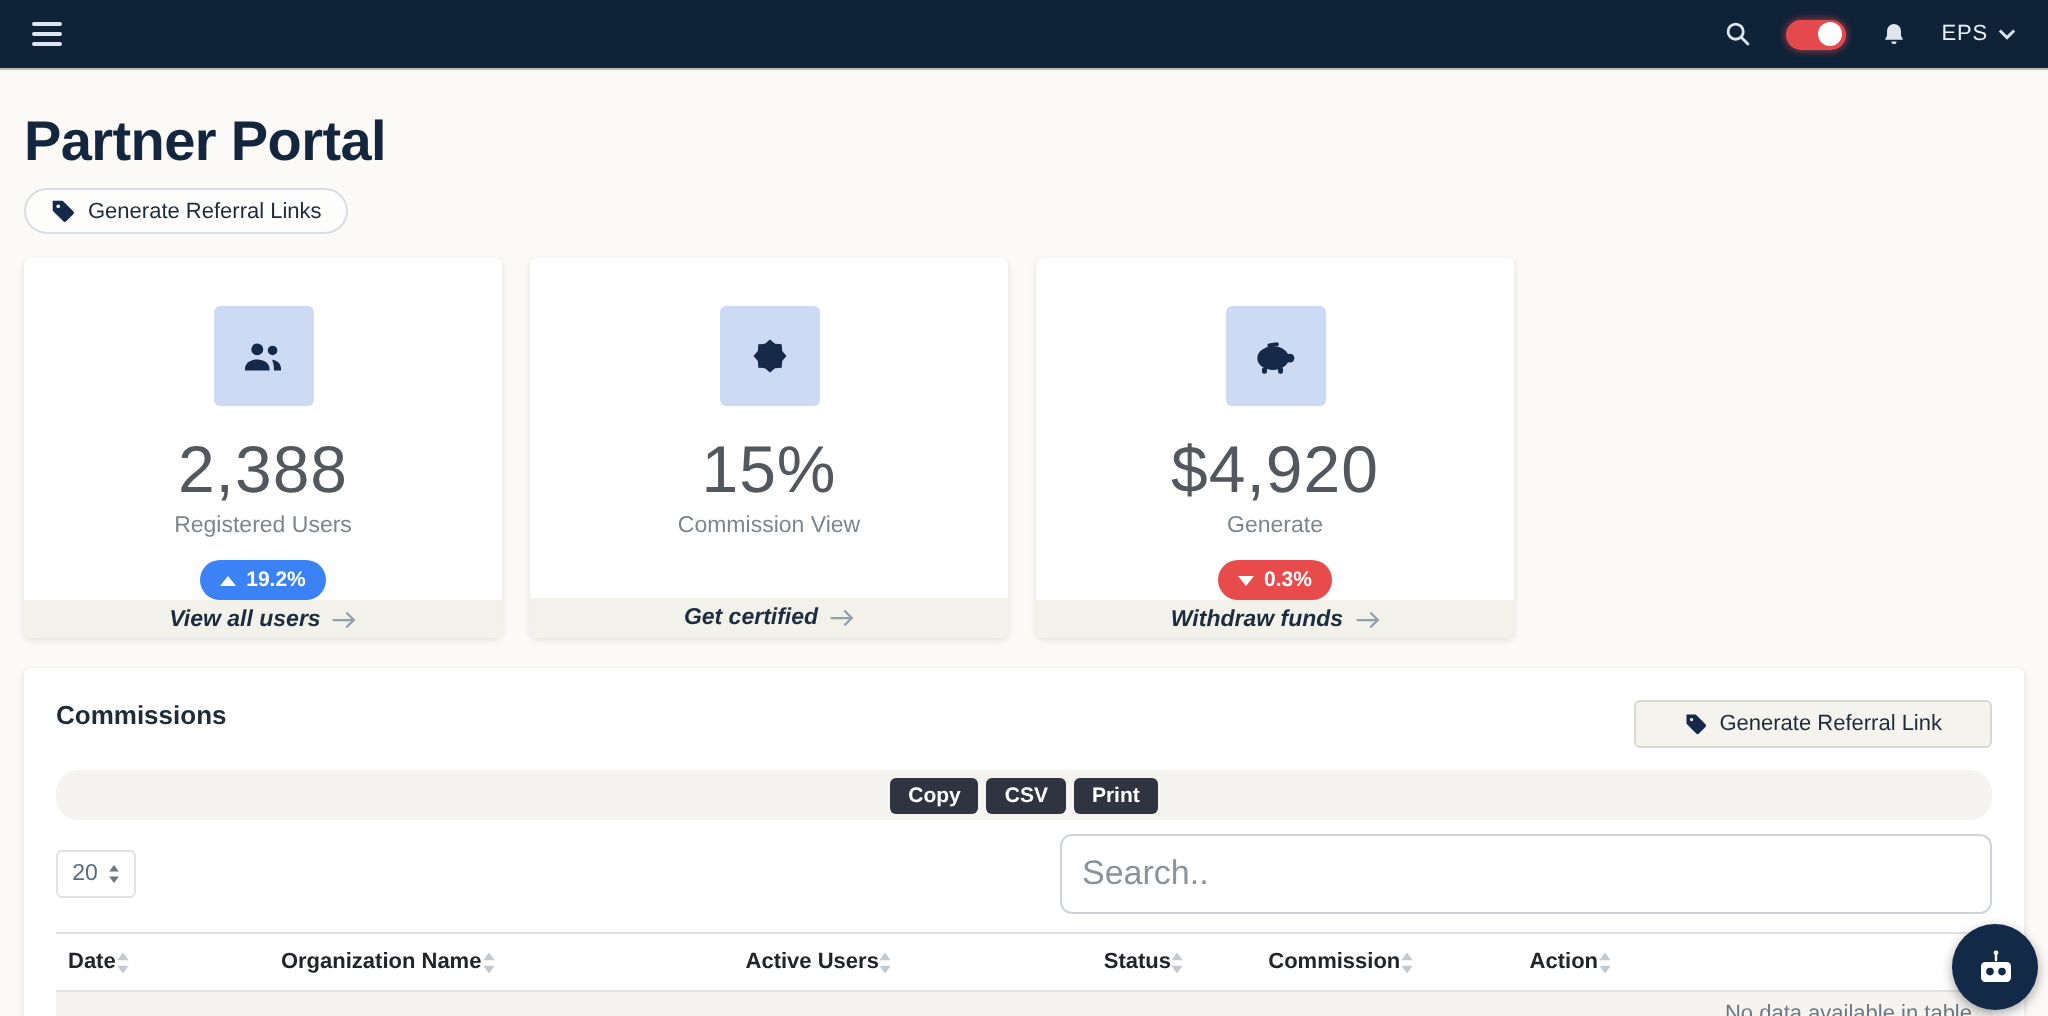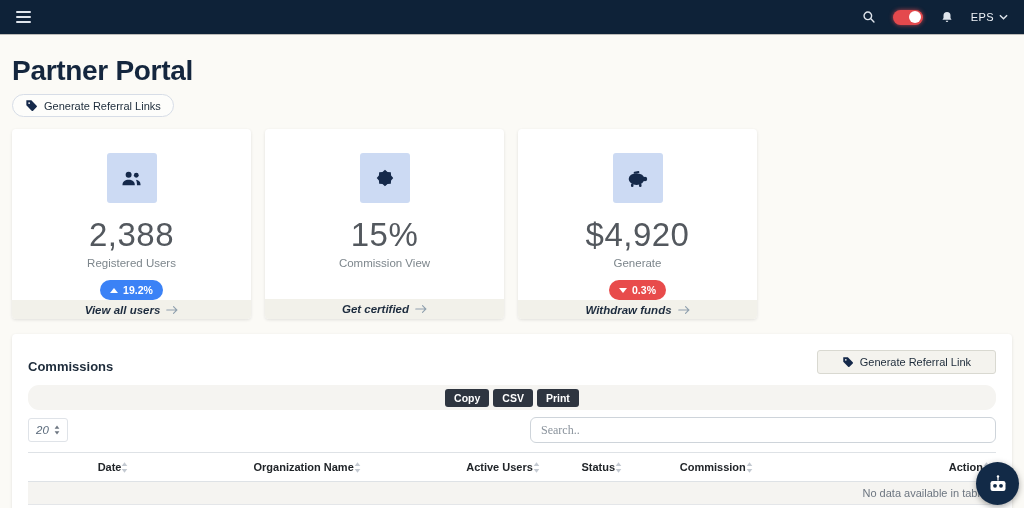--- a/index.html
+++ b/index.html
@@ -42,43 +42,43 @@
   .caret { width:0; height:0; border-left:4px solid transparent; border-right:4px solid transparent; }
   .caret.up { border-bottom:5px solid #fff; }
   .caret.down { border-top:5px solid #fff; }
   .card-footer { background:#f2f1ea; padding:4px 0; text-align:center; font-size:11.5px;
                  font-weight:bold; color:#1d2c3e; cursor:pointer; display:flex;
                  align-items:center; justify-content:center; gap:6px;font-style:italic; }
 
   
   .panel { margin:15px 12px 0; background:#fff; border-radius:4px;
            box-shadow:0 1px 3px rgba(40,40,40,.12); padding:16px 16px 20px; min-height:200px; }
-  .panel-header { display:flex; justify-content:space-between; align-items:flex-end; }
+  .panel-header { display:flex; justify-content:space-between; align-items:flex-start; }
   .panel-title { font-size:13px; font-weight:bold; color:#1d2b3a; }
   .gen-link-btn { display:inline-flex; align-items:center; gap:6px; background:#f4f3ee;
                   border:1px solid #d9d9d1; border-radius:3px; padding:5px 24px;
                   font-size:11px; color:#1d2b3a; cursor:pointer; }
   .dt-toolbar { margin-top:11px; background:#f5f4f1; height:25px; display:flex;
                 align-items:center; justify-content:center; gap:4px;border-radius:11px; }
   .dt-btn { background:#2e3540; color:#fff; border:none; border-radius:3px;
             font-size:10.5px; font-weight:bold; padding:3px 9px; cursor:pointer;
             font-family:"Liberation Sans", sans-serif; }
   .controls-row { margin-top:7px; display:flex; justify-content:space-between; align-items:center; }
   .page-size { width:40px; height:24px; border:1px solid #dfe3e8; border-radius:3px;
                background:#fff; display:flex; align-items:center; justify-content:center;
-               gap:5px; font-size:11.5px; color:#5b6b7c; cursor:pointer;font-style:italic; }
-  .search-input { width:466px; height:26px; border:1px solid #ced4da; border-radius:6px;
-                  padding:0 10px; font-size:12px; color:#495057; outline:none;
-                  font-family:Liberation Serif, serif; }
+               gap:5px; font-size:11.5px; color:#5b6b7c; cursor:pointer; }
+  .search-input { width:466px; height:40px; border:1px solid #ced4da; border-radius:6px;
+                  padding:0 10px; font-size:17px; color:#495057; outline:none;
+                  font-family:Liberation Sans, sans-serif; }
   .search-input::placeholder { color:#8a939c; }
 
   table.dt { margin-top:9px; width:100%; border-collapse:collapse; table-layout:fixed; }
   table.dt th { border-top:1px solid #dee2e6; border-bottom:1px solid #dee2e6;
                 padding:8px 6px; font-size:11px; color:#212529; text-align:left; cursor:pointer; }
-  .th-inner { display:flex; align-items:center; justify-content:flex-end; }
+  .th-inner { display:flex; align-items:center; justify-content:flex-start; }
   .empty-cell { background:#f5f4f1; border-bottom:1px solid #e4e6e9; padding:5px 10px;
                 font-size:11px; color:#6d7681; text-align:right; }
 
   
   .bot-btn { position:absolute; right:5px; bottom:3px; width:43px; height:43px; border-radius:50%;
              background:#122a47; display:flex; align-items:center; justify-content:center;
              box-shadow:0 2px 6px rgba(0,0,0,.35); cursor:pointer; }
 </style>
 </head>
 <body>

